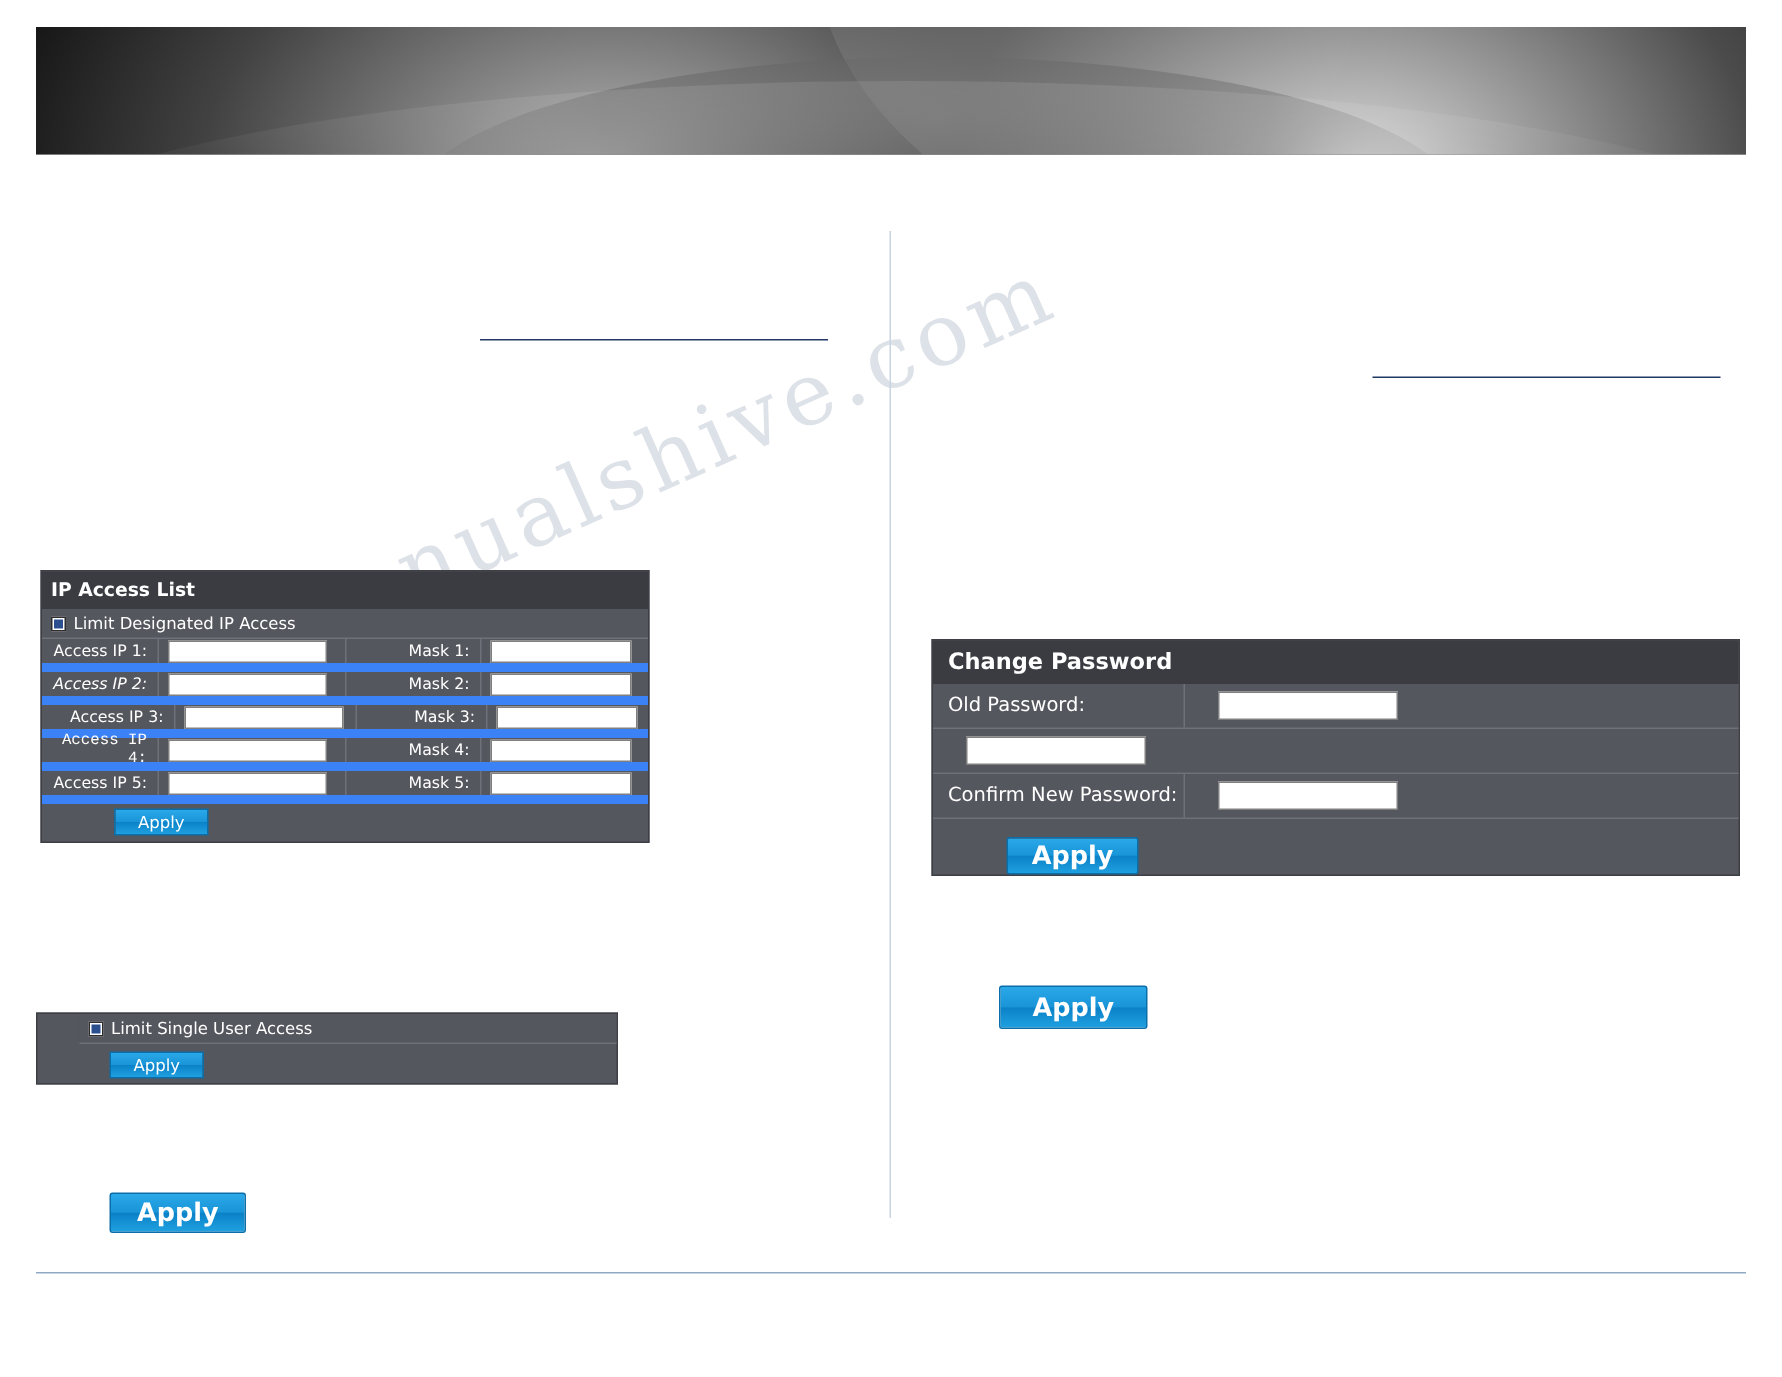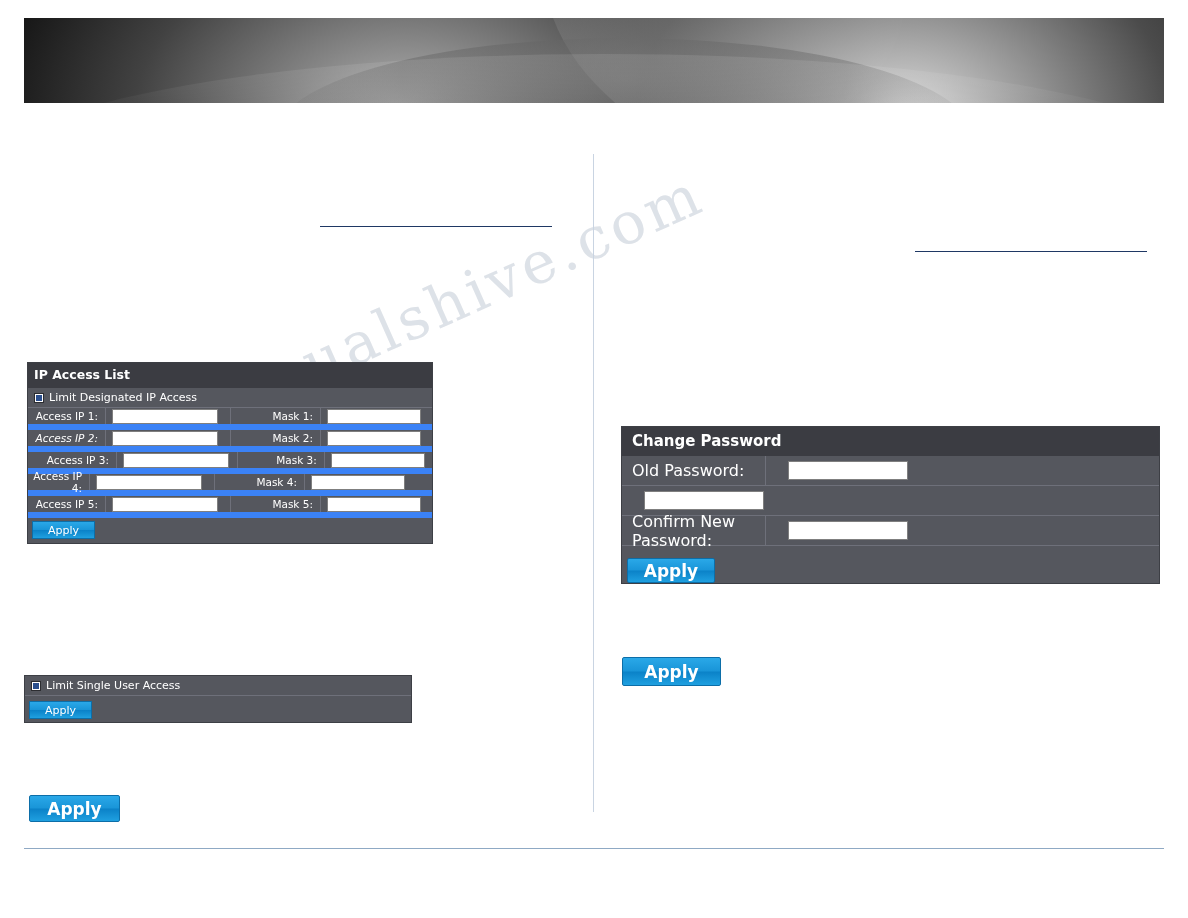--- a/index.html
+++ b/index.html
@@ -189,37 +189,38 @@
     background: linear-gradient(to bottom, #2aa8e8 0%, #1995d8 48%, #0b82c8 52%, #1fa0e0 100%);
     color: #ffffff;
     border: 1px solid #0c6ea8;
     text-align: center;
     box-sizing: border-box;
     font-family: "DejaVu Sans", sans-serif;
     cursor: pointer;
     display: flex;
     align-items: center;
     justify-content: center;
+    margin-left: 44px;
   }
   .btn-sm { font-size: 11px; }
   .btn-lg { font-size: 17px; font-weight: bold; }
 
   
   .cp-row {
     display: flex;
     align-items: center;
     height: 30px;
     border-bottom: 1px solid #6e707a;
     background: #55575e;
     box-sizing: border-box;
   }
   .cp-label {
-    width: 144px;
-    color: #ffffff;
-    font-size: 16px;
+    width: 168px;
+    color: #ffffff;
+    font-size: 13px;
     padding-left: 10px;
     box-sizing: border-box;
     border-right: 1px solid #6e707a;
     height: 100%;
     display: flex;
     align-items: center;
   }
   .cp-input-cell {
     flex: 1;
     height: 100%;
@@ -247,21 +248,21 @@
 </div>
 
 <div class="watermark">manualshive.com</div>
 
 <div class="v-divider"></div>
 <div class="h-rule-bottom"></div>
 
 <div class="u-rule" style="left:320px; top:226px; width:232px;"></div>
 <div class="u-rule" style="left:915px; top:251px; width:232px;"></div>
 
-<div class="panel" style="left:27px; top:362px; width:406px; height:182px;">
+<div class="panel" style="left:27px; top:380px; width:406px; height:182px;">
   <div class="panel-title">IP Access List</div>
 
   <div class="check-row">
     <span class="checkbox"></span>
     <span>Limit Designated IP Access</span>
   </div>
 
   <div class="grid-row">
     <div class="lbl-cell" style="width:78px;">Access IP 1:</div>
     <div class="in-cell" style="width:125px;">
@@ -289,21 +290,21 @@
     <div class="in-cell" style="width:125px;">
       <div class="txtbox" style="width:106px;"></div>
     </div>
     <div class="lbl-cell" style="width:90px;">Mask 3:</div>
     <div class="in-cell last" style="width:111px;">
       <div class="txtbox" style="width:94px;"></div>
     </div>
   </div>
 
   <div class="grid-row">
-    <div class="lbl-cell" style="width:62px;">Access IP 4:</div>
+    <div class="lbl-cell" style="width:78px;font-family:Liberation Mono, monospace;">Access IP 4:</div>
     <div class="in-cell" style="width:125px;">
       <div class="txtbox" style="width:106px;"></div>
     </div>
     <div class="lbl-cell" style="width:90px;">Mask 4:</div>
     <div class="in-cell last" style="width:111px;">
       <div class="txtbox" style="width:94px;"></div>
     </div>
   </div>
 
   <div class="grid-row">
@@ -313,21 +314,21 @@
     </div>
     <div class="lbl-cell" style="width:90px;">Mask 5:</div>
     <div class="in-cell last" style="width:111px;">
       <div class="txtbox" style="width:94px;"></div>
     </div>
   </div>
 
   <div class="btn-apply btn-sm" style="position:absolute; left:4px; top:158px; width:63px; height:18px;">Apply</div>
 </div>
 
-<div class="panel" style="left:24px; top:675px; width:388px; height:48px;">
+<div class="panel" style="left:24px; top:675px; width:388px; height:48px;padding-left:28px;">
   <div class="check-row" style="border-bottom:1px solid #6e707a;">
     <span class="checkbox"></span>
     <span>Limit Single User Access</span>
   </div>
   <div class="btn-apply btn-sm" style="position:absolute; left:4px; top:25px; width:63px; height:18px;">Apply</div>
 </div>
 
 <div class="btn-apply btn-lg" style="position:absolute; left:29px; top:795px; width:91px; height:27px; border-radius:2px;">Apply</div>
 
 <div class="panel" style="left:621px; top:426px; width:539px; height:158px;">

